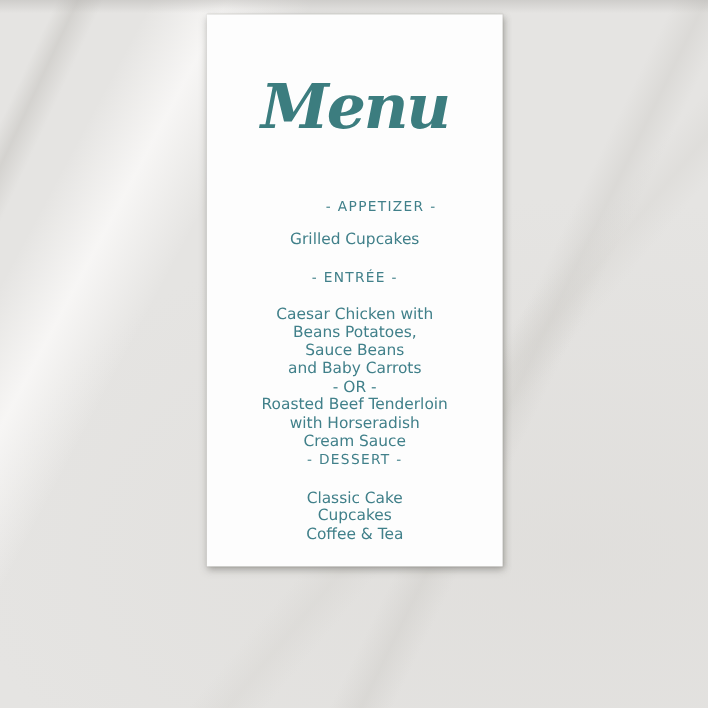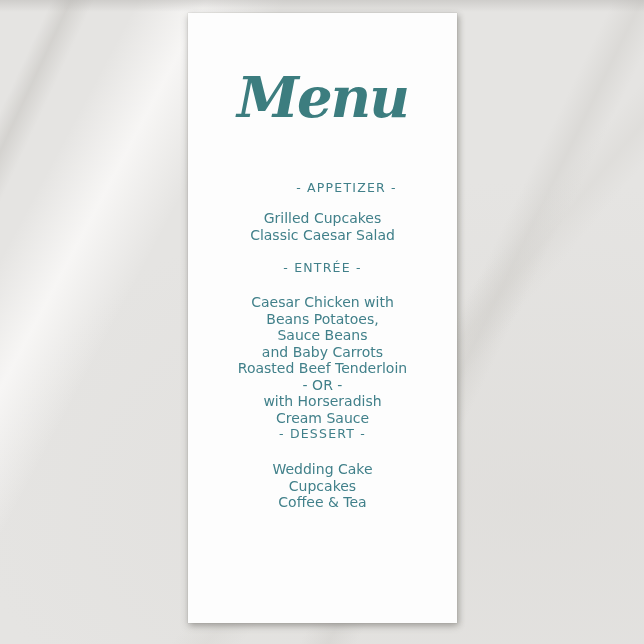--- a/index.html
+++ b/index.html
@@ -21,21 +21,21 @@
       linear-gradient(115deg, rgba(205,203,199,0) 5.5%, rgba(198,196,192,0.55) 7.5%, rgba(205,203,199,0) 10%),
       linear-gradient(130deg, rgba(212,210,206,0) 60%, rgba(212,210,206,0.35) 63%, rgba(212,210,206,0) 66%),
       radial-gradient(900px 520px at 82% 78%, rgba(220,218,215,0.55), rgba(220,218,215,0) 62%);
   }
 
   .card {
     position: absolute;
     left: 188px;
     top: 13px;
     width: 269px;
-    height: 610px;
+    height: 502px;
     background: #fdfdfd;
     box-shadow:
       0 3px 7px rgba(120,118,114,0.45),
       3px 2px 5px rgba(130,128,124,0.30),
       0 0 1px rgba(150,148,144,0.6);
     text-align: center;
   }
 
   .menu-title {
     margin-top: 40px;
@@ -73,40 +73,39 @@
 <body>
 
 <div class="card">
 
   <div class="menu-title">Menu</div>
 
   <div class="section sec-appetizer">
     <div class="section-heading">- APPETIZER -</div>
     <div class="section-items">
       <div class="item">Grilled Cupcakes</div>
-      <div class="item">Classic Caesar Salad</div>
     </div>
   </div>
 
   <div class="section sec-entree">
     <div class="section-heading">- ENTRÉE -</div>
     <div class="section-items">
       <div class="item">Caesar Chicken with</div>
       <div class="item">Beans Potatoes,</div>
       <div class="item">Sauce Beans</div>
       <div class="item">and Baby Carrots</div>
+      <div class="item">- OR -</div>
       <div class="item">Roasted Beef Tenderloin</div>
-      <div class="item">- OR -</div>
       <div class="item">with Horseradish</div>
       <div class="item">Cream Sauce</div>
     </div>
   </div>
 
   <div class="section sec-dessert">
     <div class="section-heading">- DESSERT -</div>
     <div class="section-items">
-      <div class="item">Wedding Cake</div>
+      <div class="item">Classic Cake</div>
       <div class="item">Cupcakes</div>
       <div class="item">Coffee &amp; Tea</div>
     </div>
   </div>
 
 </div>
 
 </body></html>

